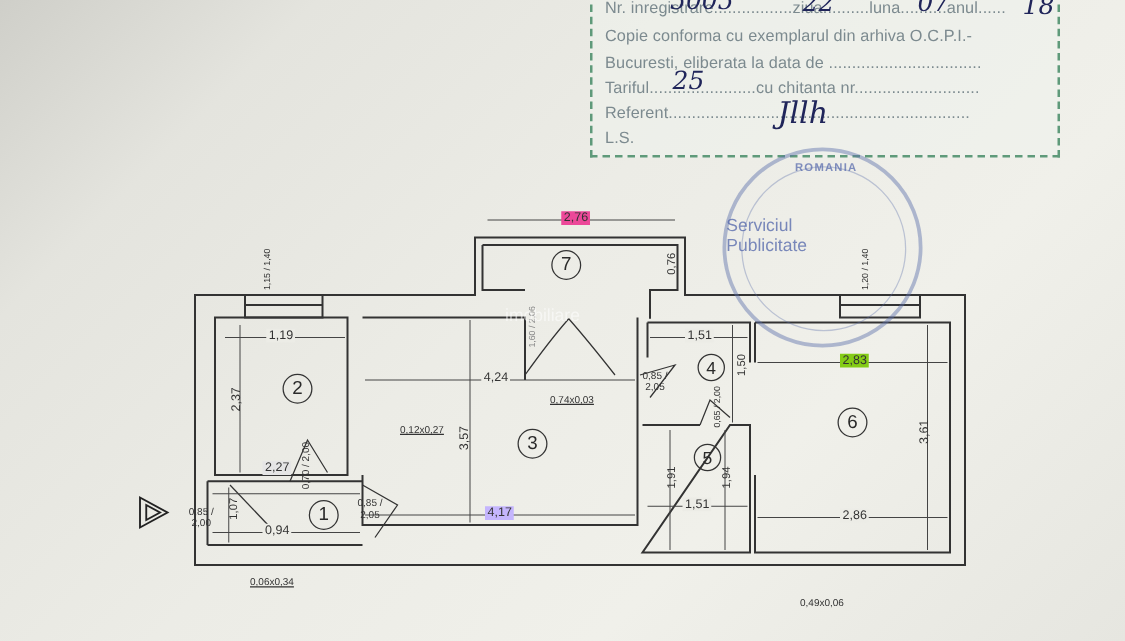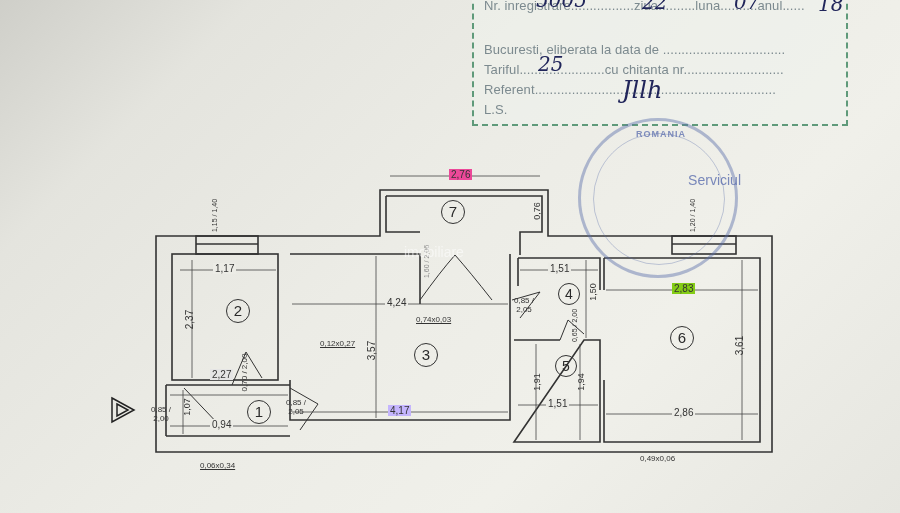--- a/index.html
+++ b/index.html
@@ -7,28 +7,29 @@
     background:linear-gradient(135deg,#cfcfc9 0%,#e4e4de 18%,#ecece6 45%,#f0f0ea 70%,#e6e6e0 100%);
     font-family:"Liberation Sans",sans-serif;color:#2a2a2a;}
   .stamp-box{position:absolute;left:472px;top:-6px;width:376px;height:132px;
     border:2px dashed #5f9a7a;background:rgba(238,242,236,0.55);box-sizing:border-box;}
   .stamp-line{position:absolute;left:10px;font-size:13px;color:#7c8a8f;white-space:nowrap;letter-spacing:0.1px;}
   .hand{position:absolute;font-family:"DejaVu Serif",serif;font-style:italic;color:#20255a;font-size:20px;white-space:nowrap;}
   .seal{position:absolute;left:578px;top:118px;width:160px;height:160px;border-radius:50%;
     border:3px solid rgba(90,110,170,0.45);box-sizing:border-box;}
   .seal-inner{position:absolute;left:12px;top:12px;width:130px;height:130px;border-radius:50%;
     border:1.5px solid rgba(90,110,170,0.35);}
-  .seal-text{position:absolute;left:0;width:160px;text-align:right;color:rgba(80,100,170,0.75);font-size:14px;line-height:15px;}
+  .seal-text{position:absolute;left:0;width:160px;text-align:left;color:rgba(80,100,170,0.75);font-size:14px;line-height:15px;}
   .seal-top{position:absolute;left:0;top:8px;width:160px;text-align:center;font-size:9px;color:rgba(80,100,170,0.7);font-weight:bold;letter-spacing:1px;}
 </style>
 </head>
 <body>
 
 <div class="stamp-box">
   <div class="stamp-line" style="top:2px">Nr. inregistrare.................ziua..........luna..........anul......</div>
+  <div class="stamp-line" style="top:25px">Copie conforma cu exemplarul din arhiva O.C.P.I.-</div>
   <div class="stamp-line" style="top:66px">Tariful.......................cu chitanta nr...........................</div>
   <div class="stamp-line" style="top:46px">Bucuresti, eliberata la data de .................................</div>
   <div class="stamp-line" style="top:86px">Referent.................................................................</div>
   <div class="stamp-line" style="top:106px">L.S.</div>
 
   <div class="hand" style="left:62px;top:-8px">5005</div>
   <div class="hand" style="left:168px;top:-6px">22</div>
   <div class="hand" style="left:260px;top:-6px">07</div>
   <div class="hand" style="left:344px;top:-4px">18</div>
   <div class="hand" style="left:64px;top:56px">25</div>
@@ -98,21 +99,21 @@
   <div style="position:absolute;left:555px;top:355px;width:20px;height:20px;border:1.5px solid #333;border-radius:50%;text-align:center;line-height:20px;font-size:14px;"><span>5</span></div>
   <div style="position:absolute;left:670px;top:326px;width:22px;height:22px;border:1.5px solid #333;border-radius:50%;text-align:center;line-height:22px;font-size:15px;"><span>6</span></div>
   <div style="position:absolute;left:247px;top:400px;width:22px;height:22px;border:1.5px solid #333;border-radius:50%;text-align:center;line-height:22px;font-size:15px;"><span>1</span></div>
 </div>
 
 <div style="font-size:10px;color:#333;">
   <span style="position:absolute;left:449px;top:169px;background:#ec4899;padding:0 2px">2,76</span>
   <span style="position:absolute;left:528px;top:206px;transform:rotate(-90deg);font-size:9px">0,76</span>
   <span style="position:absolute;left:198px;top:212px;transform:rotate(-90deg);font-size:7px">1,15 / 1,40</span>
   <span style="position:absolute;left:676px;top:212px;transform:rotate(-90deg);font-size:7px">1,20 / 1,40</span>
-  <span style="position:absolute;left:213px;top:263px;background:#ecece6;padding:0 2px">1,17</span>
+  <span style="position:absolute;left:213px;top:263px;background:#ecece6;padding:0 2px">1,19</span>
   <span style="position:absolute;left:180px;top:314px;transform:rotate(-90deg)">2,37</span>
   <span style="position:absolute;left:385px;top:297px;background:#ecece6;padding:0 2px">4,24</span>
   <span style="position:absolute;left:388px;top:405px;background:#c4b5fd;padding:0 2px">4,17</span>
   <span style="position:absolute;left:362px;top:345px;transform:rotate(-90deg)">3,57</span>
   <span style="position:absolute;left:548px;top:263px;background:#ecece6;padding:0 2px">1,51</span>
   <span style="position:absolute;left:584px;top:287px;transform:rotate(-90deg);font-size:9px">1,50</span>
   <span style="position:absolute;left:546px;top:398px;background:#ecece6;padding:0 2px">1,51</span>
   <span style="position:absolute;left:528px;top:377px;transform:rotate(-90deg);font-size:9px">1,91</span>
   <span style="position:absolute;left:572px;top:377px;transform:rotate(-90deg);font-size:9px">1,94</span>
   <span style="position:absolute;left:672px;top:283px;background:#84cc16;padding:0 2px">2,83</span>
@@ -121,23 +122,24 @@
   <span style="position:absolute;left:210px;top:369px;background:#e5e5e5;padding:0 2px">2,27</span>
   <span style="position:absolute;left:210px;top:419px;background:#ecece6;padding:0 2px">0,94</span>
   <span style="position:absolute;left:178px;top:402px;transform:rotate(-90deg);font-size:9px">1,07</span>
   <span style="position:absolute;left:410px;top:258px;transform:rotate(-90deg);font-size:7px;color:#888">1,60 / 2,06</span>
   <span style="position:absolute;left:226px;top:368px;transform:rotate(-90deg);font-size:8px">0,70 / 2,00</span>
   <span style="position:absolute;left:282px;top:398px;font-size:8px;width:28px;text-align:center;line-height:9px">0,85 / 2,05</span>
   <span style="position:absolute;left:148px;top:405px;font-size:8px;width:26px;text-align:center;line-height:9px">0,85 / 2,00</span>
   <span style="position:absolute;left:510px;top:296px;font-size:8px;width:28px;text-align:center;line-height:9px">0,85 / 2,05</span>
   <span style="position:absolute;left:558px;top:322px;transform:rotate(-90deg);font-size:7px">0,65 / 2,00</span>
   <span style="position:absolute;left:320px;top:339px;font-size:8px;text-decoration:underline">0,12x0,27</span>
-  <span style="position:absolute;left:416px;top:315px;font-size:8px;text-decoration:underline">0,74x0,03</span>
+  <span style="position:absolute;left:440px;top:315px;font-size:8px;text-decoration:underline">0,74x0,03</span>
   <span style="position:absolute;left:200px;top:461px;font-size:8px;text-decoration:underline">0,06x0,34</span>
-  <span style="position:absolute;left:640px;top:454px;font-size:8px;">0,49x0,06</span>
+  <span style="position:absolute;left:640px;top:478px;font-size:8px;">0,49x0,06</span>
   <span style="position:absolute;left:404px;top:244px;font-size:14px;color:rgba(255,255,255,0.55)">imobiliare</span>
 </div>
 
 <div class="seal">
   <div class="seal-inner"></div>
   <div class="seal-top">ROMANIA</div>
   <div class="seal-text" style="top:52px">Serviciul</div>
+  <div class="seal-text" style="top:68px">Publicitate</div>
 </div>
 
 </body></html>

